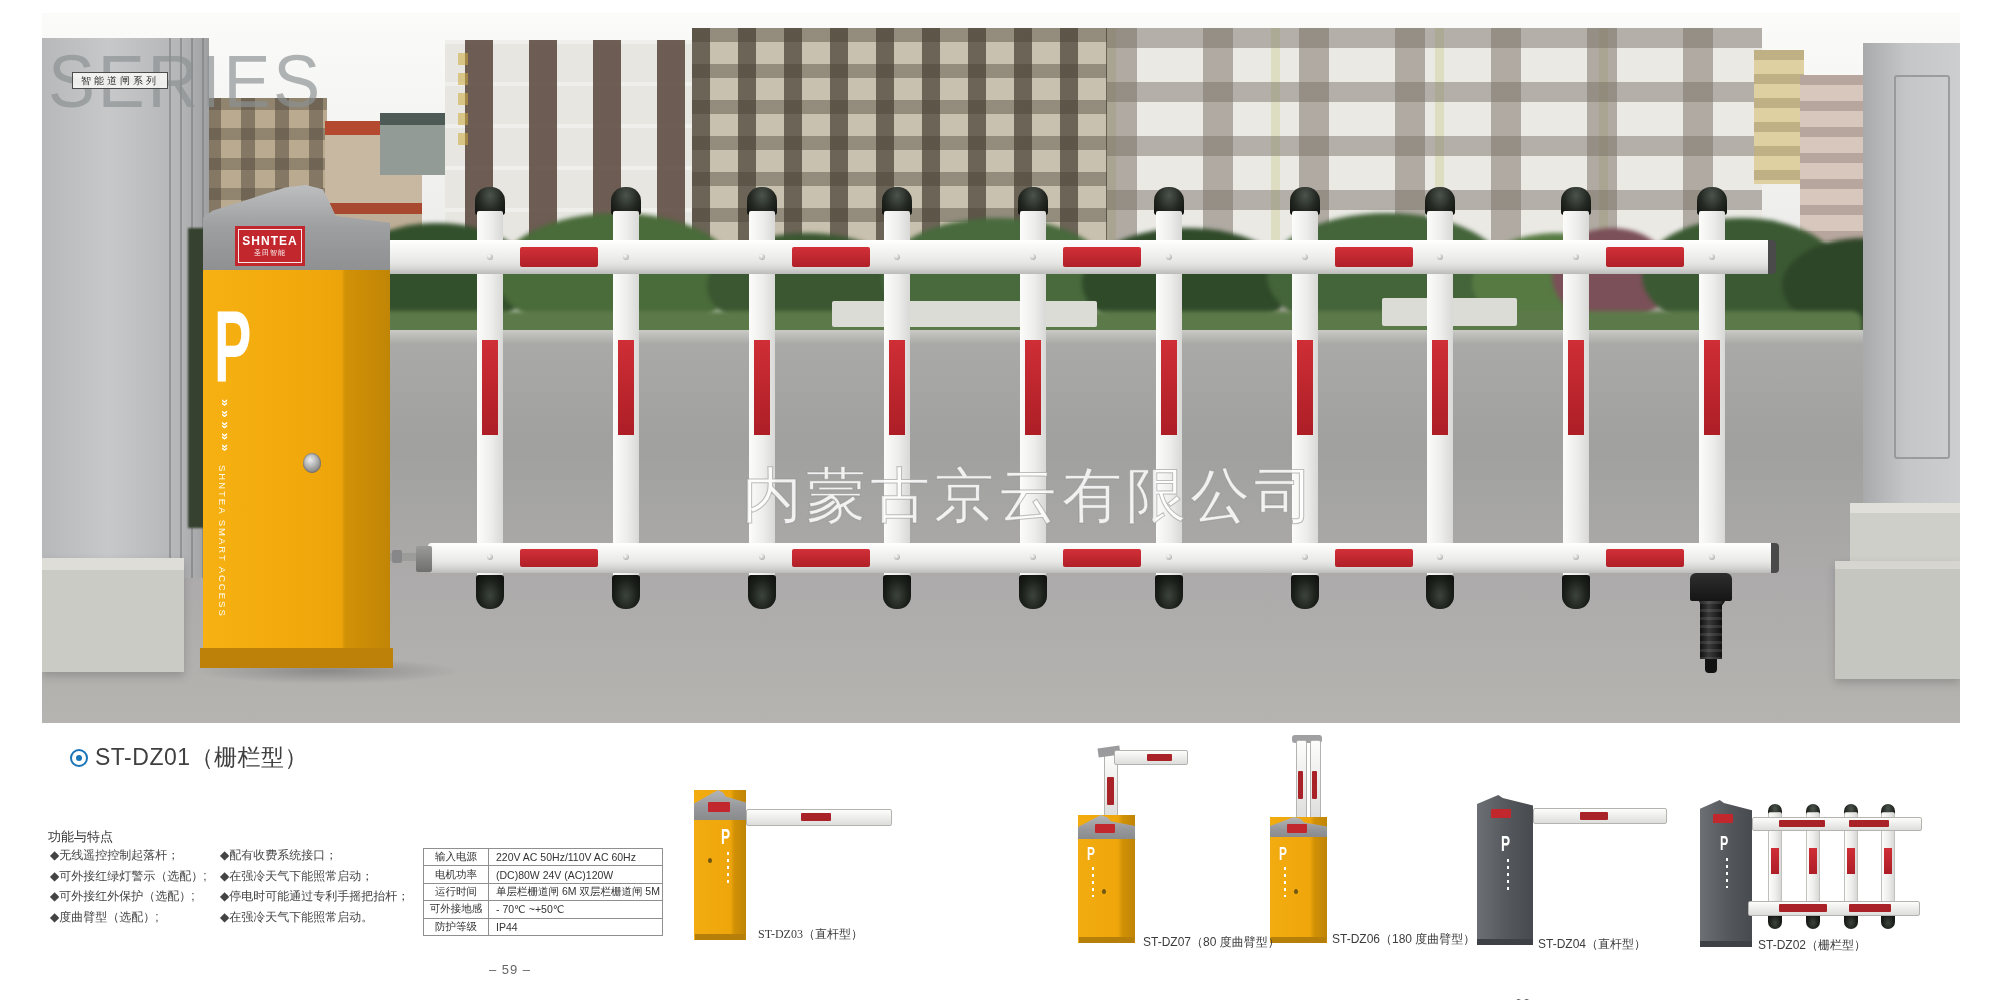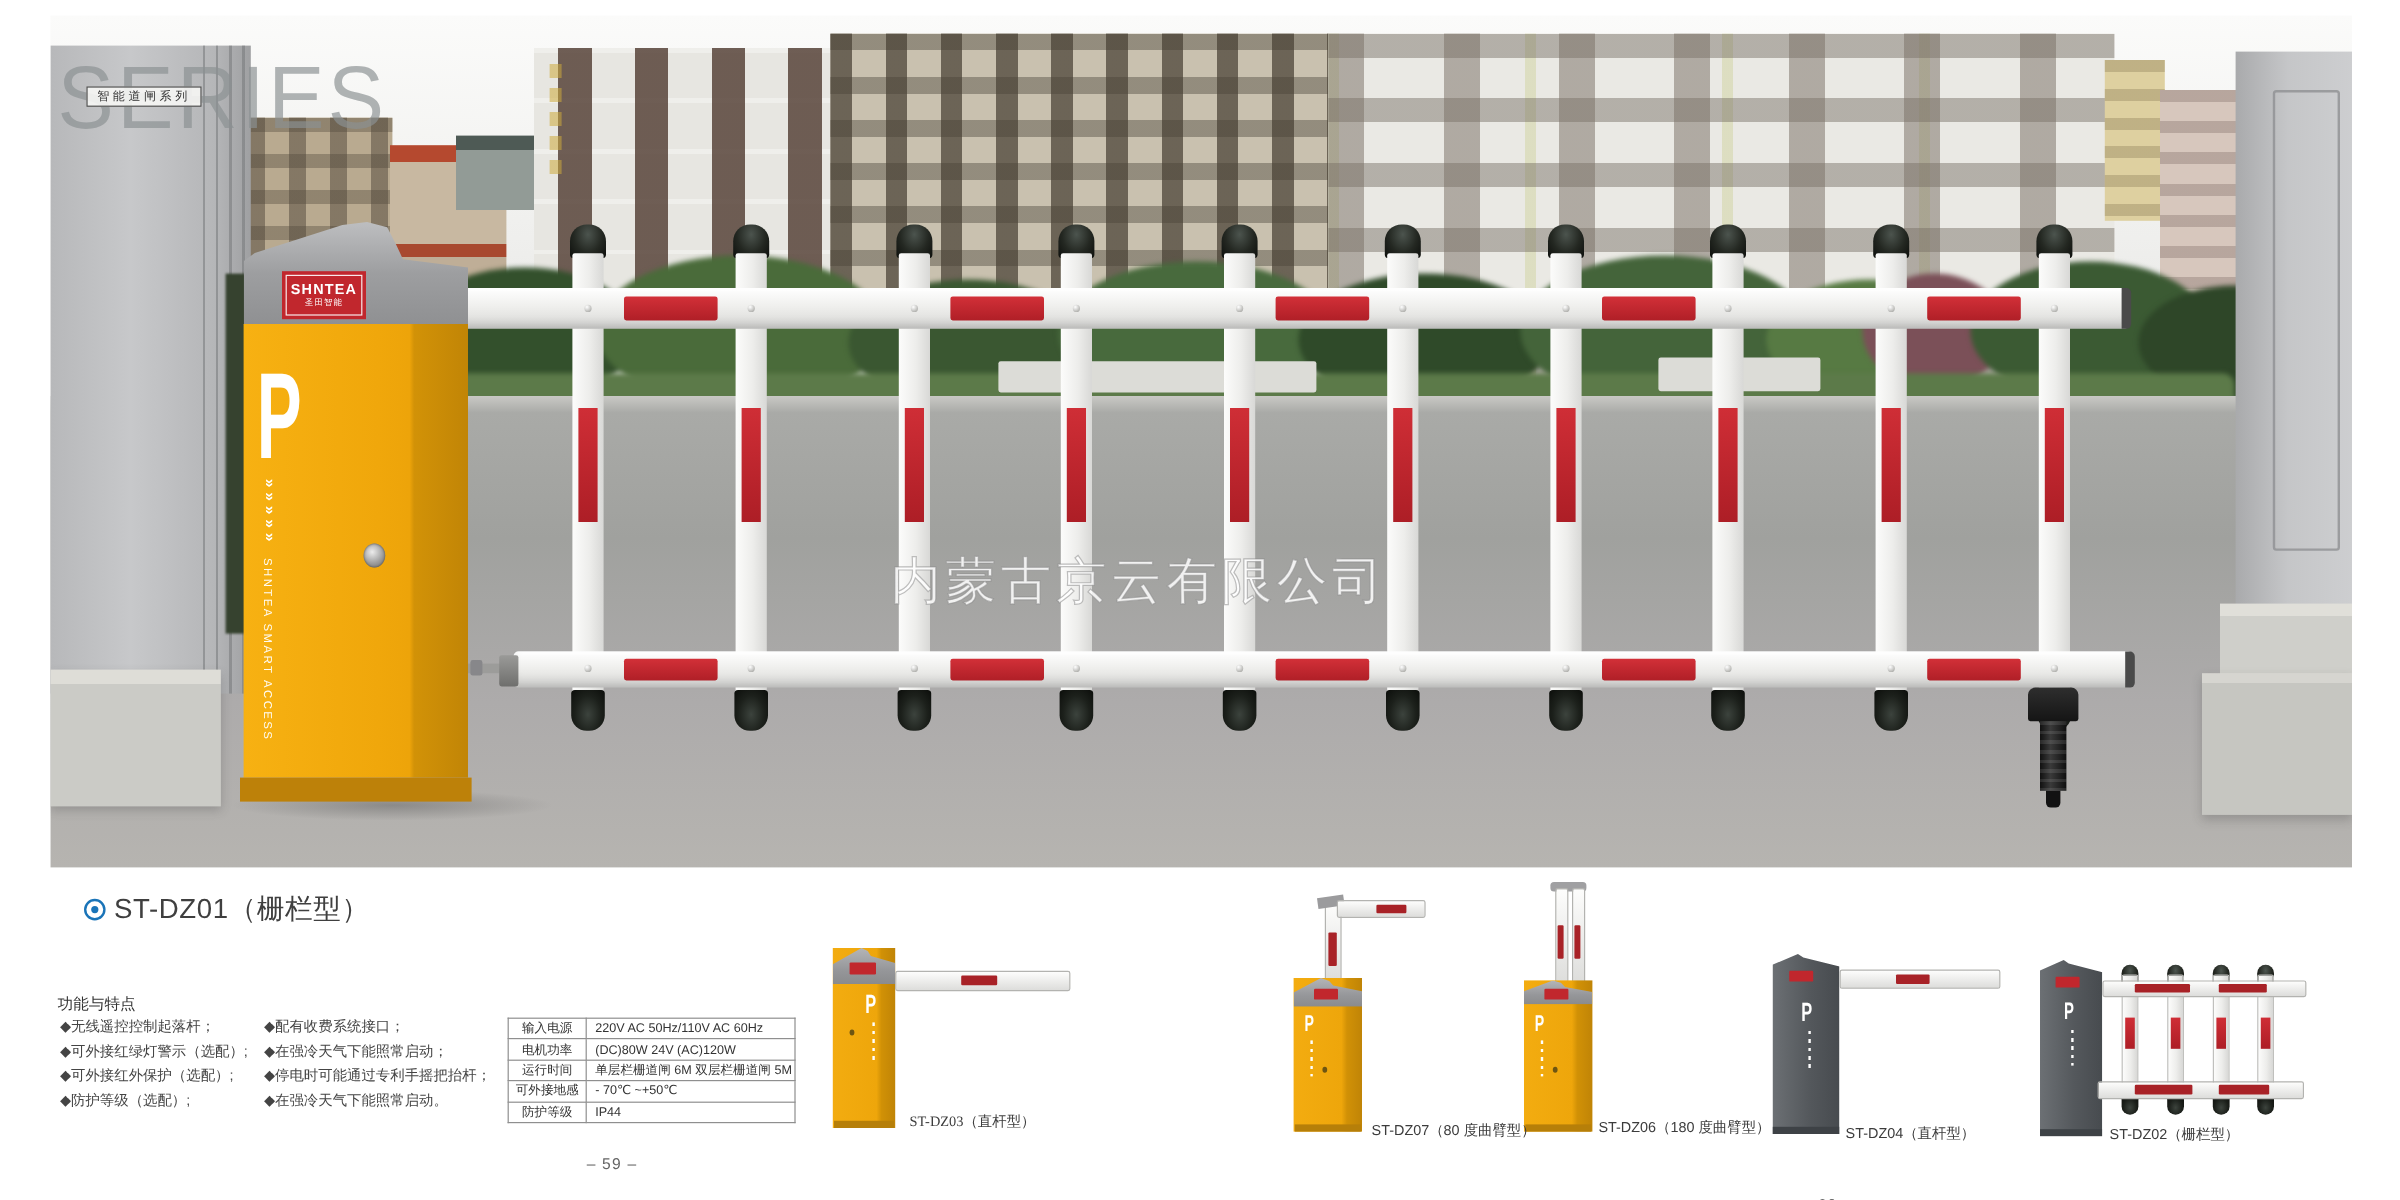--- a/index.html
+++ b/index.html
@@ -42,21 +42,21 @@
       transform:scaleX(.55);transform-origin:left top;}
   #mchev{left:15px;top:214px;writing-mode:vertical-rl;text-orientation:sideways;
          font-size:13px;letter-spacing:4px;color:#fff;font-weight:bold;}
   #mside{left:14px;top:280px;writing-mode:vertical-rl;text-orientation:sideways;
          font-size:9.5px;letter-spacing:2px;color:rgba(255,255,255,.95);}
   #mkey{left:100px;top:268px;width:18px;height:20px;border-radius:50%;
         background:radial-gradient(circle at 40% 35%,#ececec,#9e9e9e 55%,#6d6d6d);box-shadow:inset 0 0 2px #444;}
   #mbase{left:158px;top:635px;width:193px;height:20px;background:#bd8109;z-index:10;}
   #mshadow{left:150px;top:645px;width:270px;height:26px;z-index:5;
            background:radial-gradient(ellipse at center,rgba(50,50,50,.30),transparent 70%);}
-  #watermark{left:700px;top:443px;width:520px;z-index:28;font-size:42px;letter-spacing:4px;
+  #watermark{left:700px;top:443px;width:520px;z-index:28;font-size:60px;letter-spacing:4px;
              color:rgba(255,255,255,.85);-webkit-text-stroke:1px rgba(140,140,140,.55);white-space:nowrap;}
   #series{left:6px;top:26px;z-index:30;font-size:74px;letter-spacing:3px;font-weight:200;
           color:rgba(138,144,146,.68);transform:scaleX(.95);transform-origin:left top;}
   #seriestag{left:30px;top:59px;z-index:31;width:94px;height:15px;border:1px solid #4c4c4c;
              background:rgba(248,248,246,.88);font-size:10px;letter-spacing:3px;color:#333;
              text-align:center;line-height:15px;white-space:nowrap;overflow:hidden;}
   
   #titleRow{left:70px;top:742px;z-index:40;display:flex;align-items:center;gap:7px;}
   #bullet{width:14px;height:14px;border:2px solid #1a74b8;border-radius:50%;
           display:flex;align-items:center;justify-content:center;}
@@ -236,21 +236,21 @@
       <span></span>
     </div>
   <div id="title">ST-DZ01（栅栏型）</div>
 </div>
 
 <div class="abs" id="featHead">功能与特点</div>
 <div class="abs featcol" style="left:50px;top:845px;">
   <div>◆无线遥控控制起落杆；</div>
   <div>◆可外接红绿灯警示（选配）;</div>
   <div>◆可外接红外保护（选配）;</div>
-  <div>◆防护等级（选配）;</div>
+  <div>◆度曲臂型（选配）;</div>
 </div>
 <div class="abs featcol" style="left:220px;top:845px;">
   <div>◆配有收费系统接口；</div>
   <div>◆在强冷天气下能照常启动；</div>
   <div>◆停电时可能通过专利手摇把抬杆；</div>
   <div>◆在强冷天气下能照常启动。</div>
 </div>
 
 <table class="abs" id="specs">
   <tbody>

